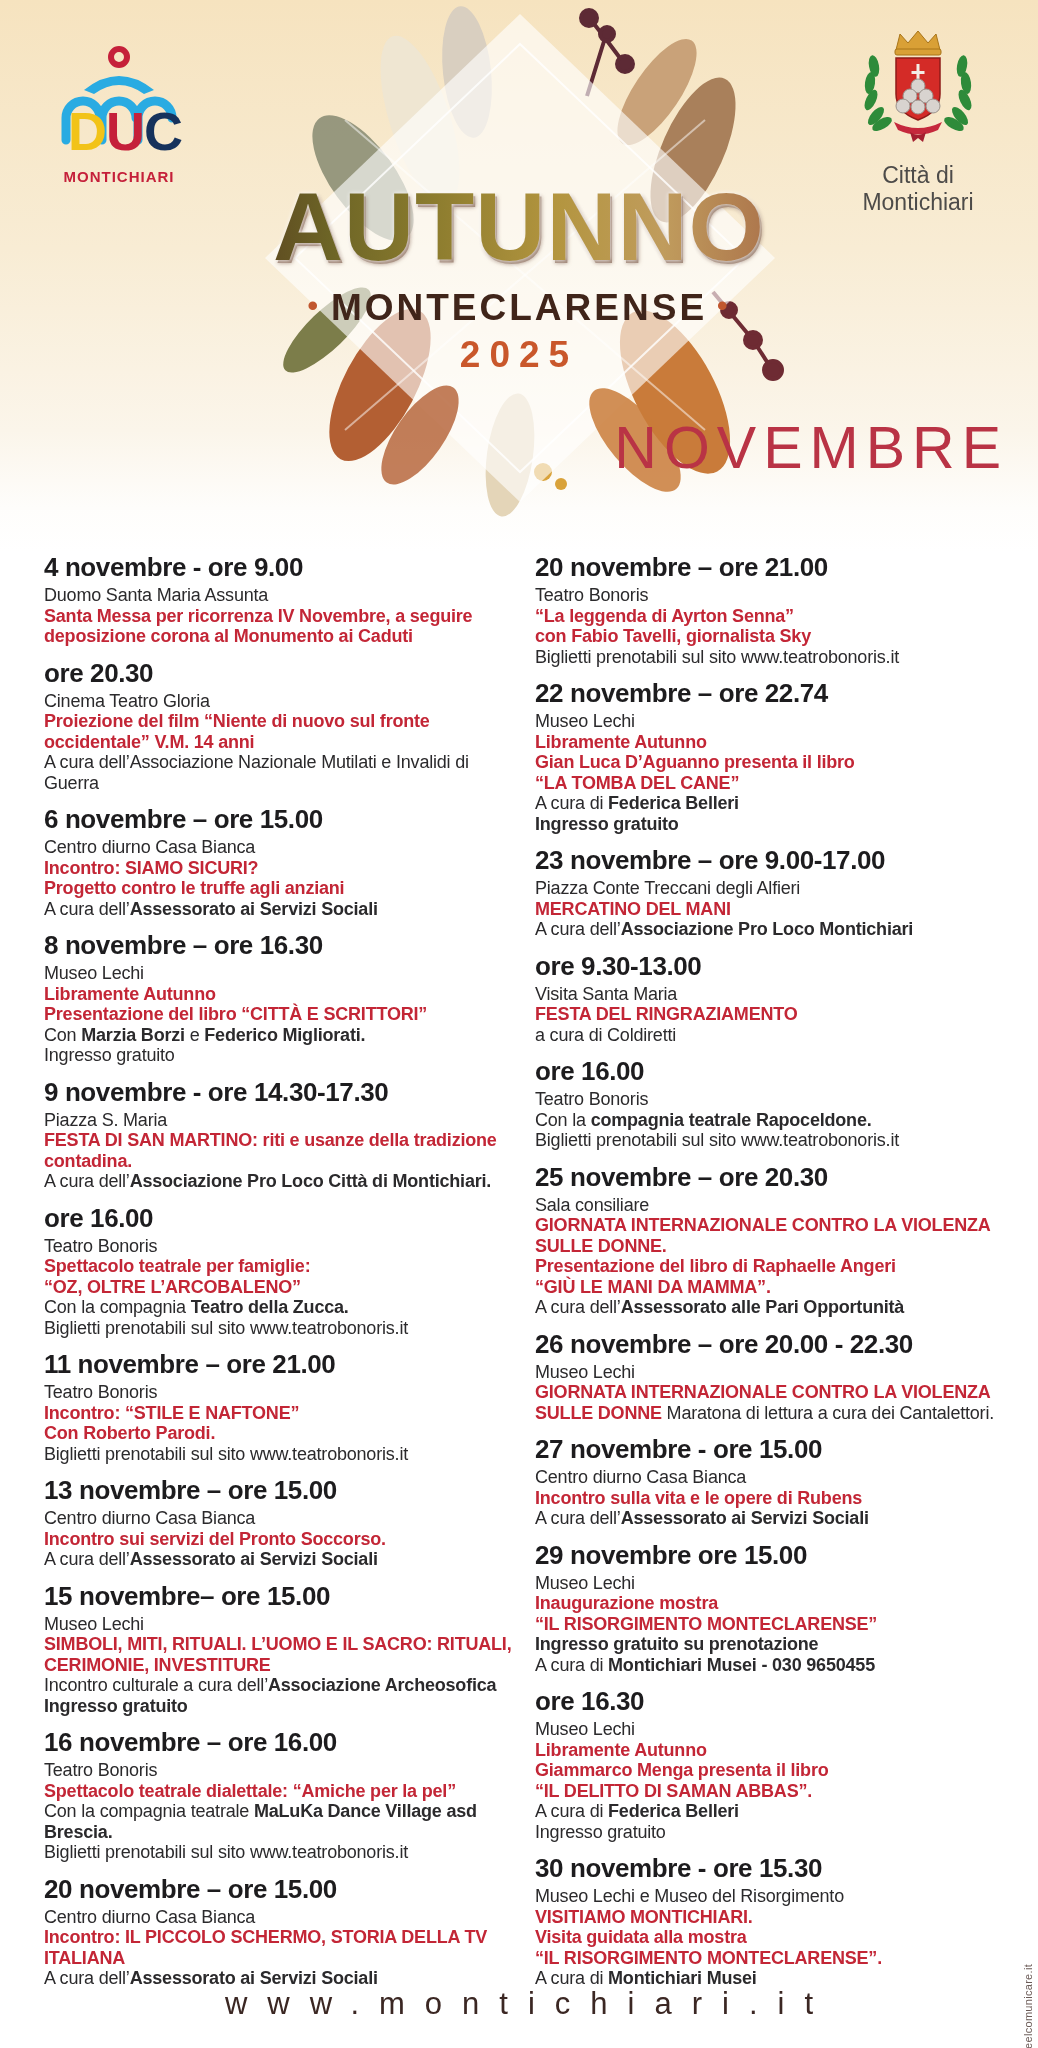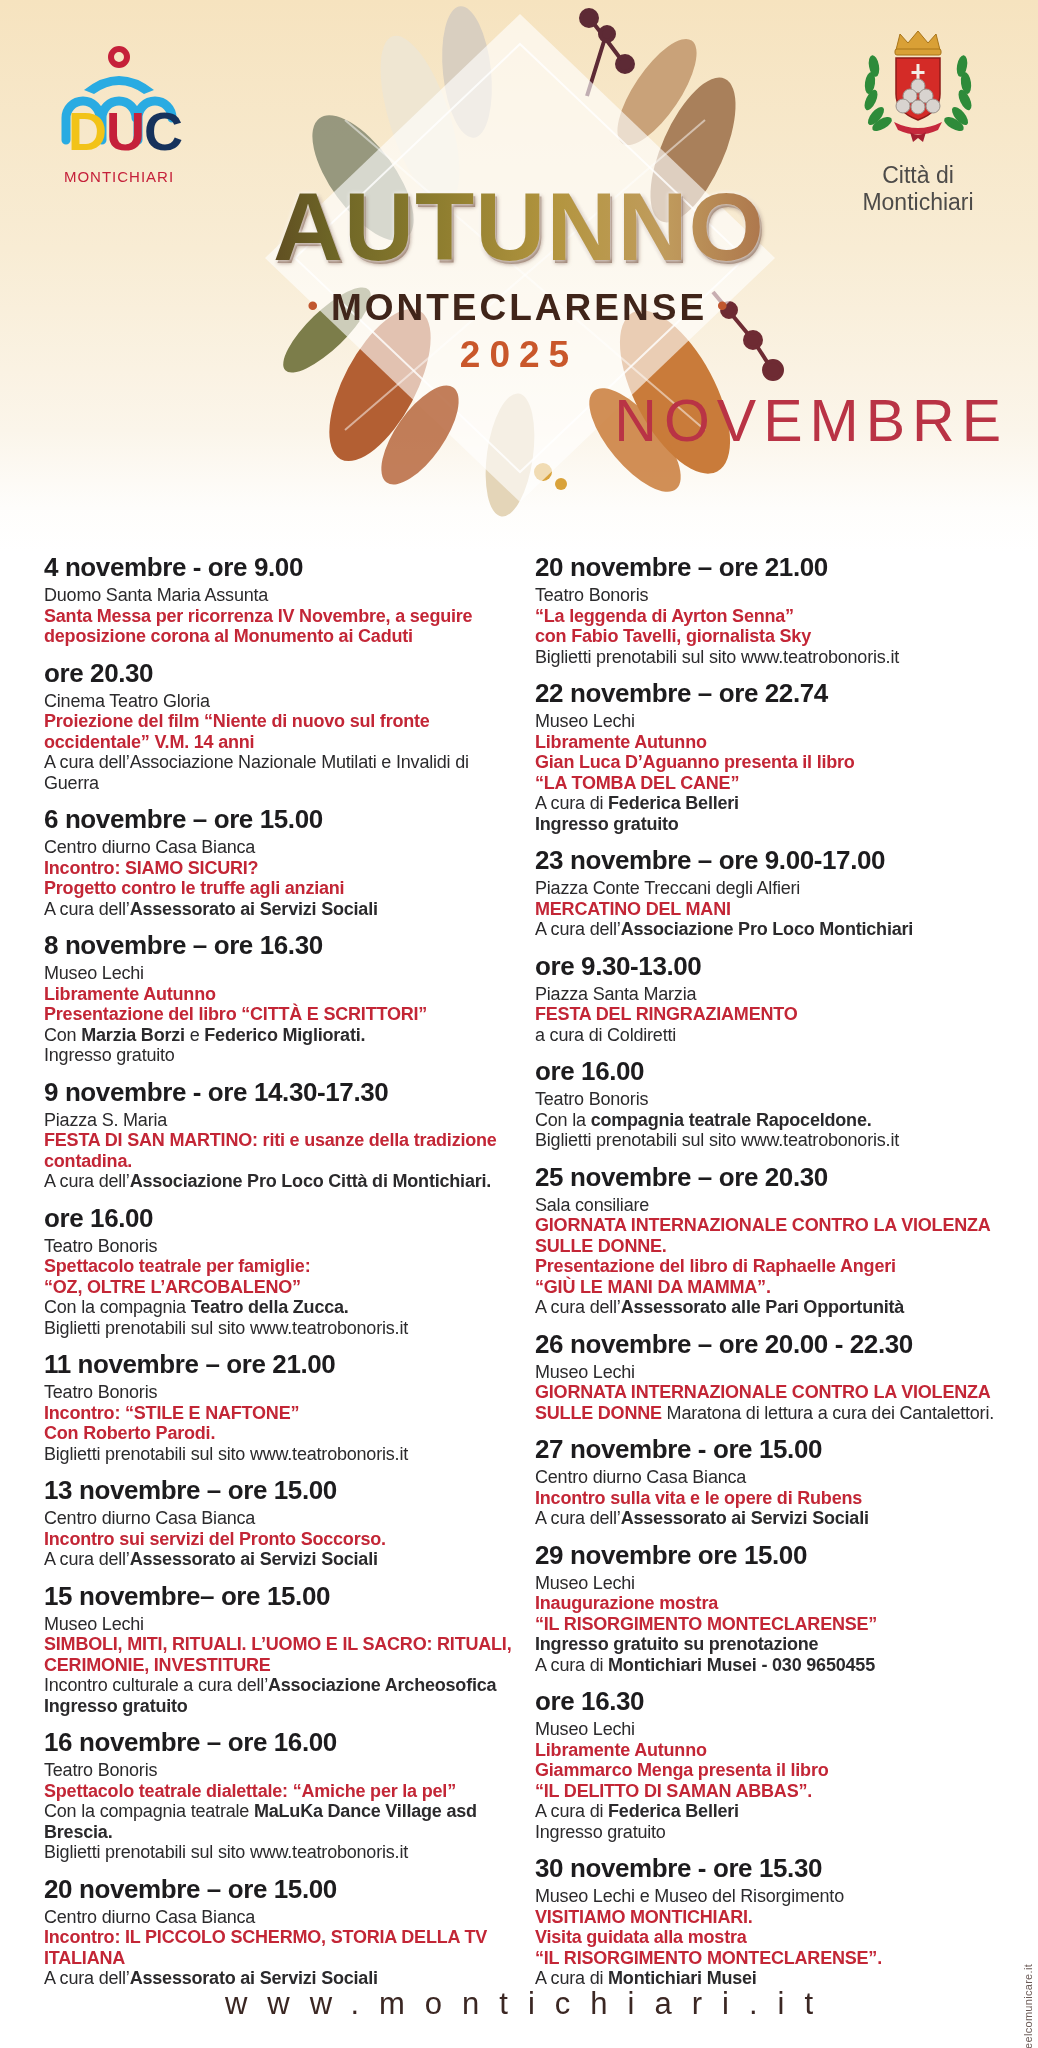--- a/index.html
+++ b/index.html
@@ -9,37 +9,37 @@
     font-family:"Liberation Sans","DejaVu Sans",sans-serif;
     -webkit-font-smoothing:antialiased;
   }
   
   .header{
     position:absolute;left:0;top:0;width:1038px;height:552px;
     background:linear-gradient(180deg,#f6e3bf 0%,#f8ecd4 45%,#fbf5ea 78%,#fefdfb 92%,#ffffff 100%);
   }
   .decor{position:absolute;left:205px;top:0;width:630px;height:525px;}
   .duc-logo{position:absolute;left:40px;top:44px;width:158px;text-align:center;}
-  .duc-label{margin-top:2px;font-size:15px;font-weight:400;color:#c5203a;letter-spacing:1px;}
+  .duc-label{margin-top:2px;font-size:15px;font-weight:700;color:#c5203a;letter-spacing:1px;}
   .crest{position:absolute;right:30px;top:24px;width:180px;text-align:center;}
   .crest-caption{margin-top:6px;font-size:23px;color:#4d4b49;}
   .title-art{position:absolute;left:50%;top:178px;transform:translateX(-50%);width:720px;text-align:center;}
   .title-main{
     margin:0;font-size:97px;font-weight:800;letter-spacing:1px;line-height:1;
     background:linear-gradient(90deg,#47231a 0%,#6d6526 24%,#8c7c2e 38%,#b3953f 55%,#c09c5d 70%,#a86c48 88%,#95573c 100%);
     -webkit-background-clip:text;background-clip:text;color:transparent;
     filter:drop-shadow(0 0 2px rgba(255,255,255,.95)) drop-shadow(2px 3px 0 rgba(90,48,28,.55));
   }
   .title-sub{
     margin:14px 0 0 0;font-size:37px;font-weight:800;color:#40251a;letter-spacing:3px;line-height:1;
   }
   .title-sub .dot{color:#c1572f;font-size:30px;vertical-align:4px;padding:0 10px;}
   .title-year{margin:10px 0 12px 0;font-size:37px;font-weight:800;color:#c9572b;letter-spacing:9px;line-height:1;}
   .month{
-    position:absolute;right:30px;top:392px;
+    position:absolute;right:30px;top:419px;
     font-size:59px;font-weight:400;color:#b93345;letter-spacing:7px;line-height:1;
   }
   
   .content{
     position:absolute;left:0;top:552px;width:1038px;
     display:grid;grid-template-columns:468px 466px;column-gap:23px;padding-left:44px;
   }
   .event{margin:0 0 11px 0;}
   .event-date{
     margin:0 0 3px 0;font-size:26px;line-height:30px;font-weight:800;
@@ -257,21 +257,21 @@
         <p class="event-line"><span class="sp-bold">Ingresso gratuito</span></p>
       </section>
       <section class="event">
         <h3 class="event-date">23 novembre – ore 9.00-17.00</h3>
         <p class="event-line"><span class="sp-plain">Piazza Conte Treccani degli Alfieri</span></p>
         <p class="event-line"><span class="sp-red">MERCATINO DEL MANI</span></p>
         <p class="event-line"><span class="sp-plain">A cura dell’</span><span class="sp-bold">Associazione Pro Loco Montichiari</span></p>
       </section>
       <section class="event">
         <h3 class="event-date">ore 9.30-13.00</h3>
-        <p class="event-line"><span class="sp-plain">Piazza Santa Marzia</span></p>
+        <p class="event-line"><span class="sp-plain">Visita Santa Maria</span></p>
         <p class="event-line"><span class="sp-red">FESTA DEL RINGRAZIAMENTO</span></p>
         <p class="event-line"><span class="sp-plain">a cura di Coldiretti</span></p>
       </section>
       <section class="event">
         <h3 class="event-date">ore 16.00</h3>
         <p class="event-line"><span class="sp-plain">Teatro Bonoris</span></p>
         <p class="event-line"><span class="sp-plain">Con la </span><span class="sp-bold">compagnia teatrale Rapoceldone.</span></p>
         <p class="event-line"><span class="sp-plain">Biglietti prenotabili sul sito www.teatrobonoris.it</span></p>
       </section>
       <section class="event">

